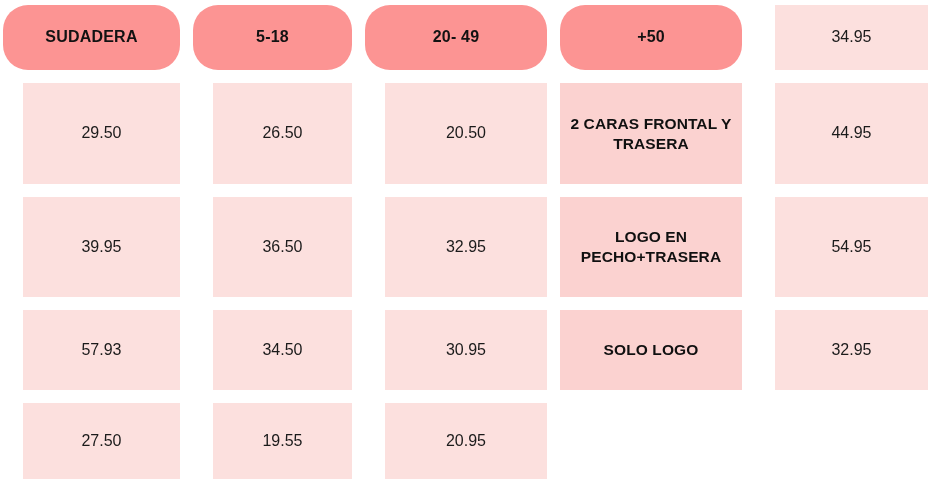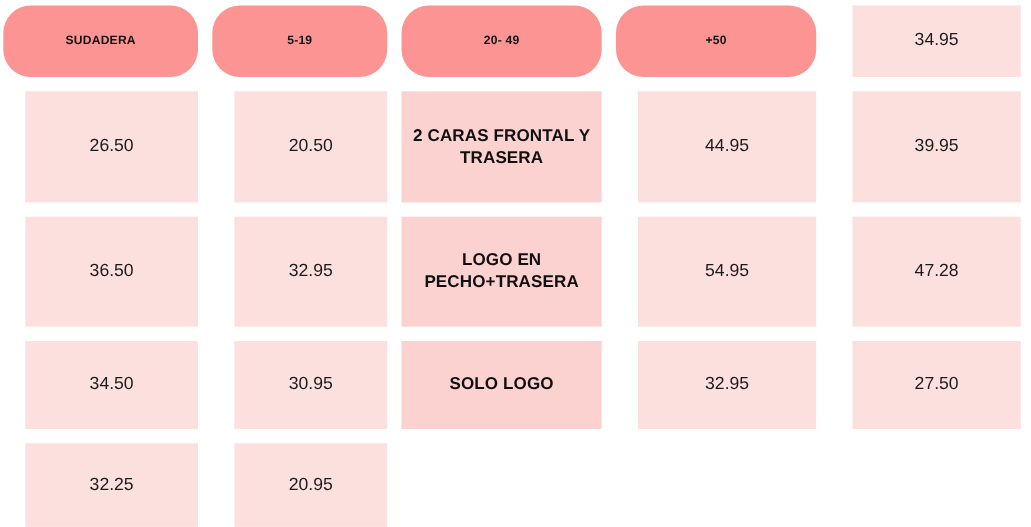--- a/index.html
+++ b/index.html
@@ -35,21 +35,21 @@
     box-sizing: border-box;
     padding: 4px 6px;
     line-height: 1.28;
   }
 
   
   .cell.header {
     background: #fc9493;
     color: #121212;
     font-weight: bold;
-    font-size: 11px;
+    font-size: 16px;
     letter-spacing: 0.2px;
     border-radius: 25px;
   }
 
   
   .cell.rowlabel {
     background: #fbd2d0;
     color: #101010;
     font-weight: bold;
     font-size: 15.5px;
@@ -71,31 +71,34 @@
 </style>
 </head>
 <body>
 
 <div id="pricing-table">
 
   <div class="cell header">
     <span class="label-text">SUDADERA</span>
   </div>
   <div class="cell header">
-    <span class="label-text">5-19</span>
+    <span class="label-text">5-18</span>
   </div>
   <div class="cell header">
     <span class="label-text">20- 49</span>
   </div>
   <div class="cell header">
     <span class="label-text">+50</span>
   </div>
 
   <div class="cell price">
     <span>34.95</span>
+  </div>
+  <div class="cell price">
+    <span>29.50</span>
   </div>
   <div class="cell price">
     <span>26.50</span>
   </div>
   <div class="cell price">
     <span>20.50</span>
   </div>
 
   <div class="cell rowlabel">
     <span class="label-text">2 CARAS FRONTAL Y TRASERA</span>
@@ -113,38 +116,38 @@
     <span>32.95</span>
   </div>
 
   <div class="cell rowlabel">
     <span class="label-text">LOGO EN PECHO+TRASERA</span>
   </div>
   <div class="cell price">
     <span>54.95</span>
   </div>
   <div class="cell price">
-    <span>47.28</span>
+    <span>57.93</span>
   </div>
   <div class="cell price">
     <span>34.50</span>
   </div>
   <div class="cell price">
     <span>30.95</span>
   </div>
 
   <div class="cell rowlabel">
     <span class="label-text">SOLO LOGO</span>
   </div>
   <div class="cell price">
     <span>32.95</span>
   </div>
   <div class="cell price">
     <span>27.50</span>
   </div>
   <div class="cell price">
-    <span>32.25</span>
+    <span>19.55</span>
   </div>
   <div class="cell price">
     <span>20.95</span>
   </div>
 
 </div>
 
 </body></html>

